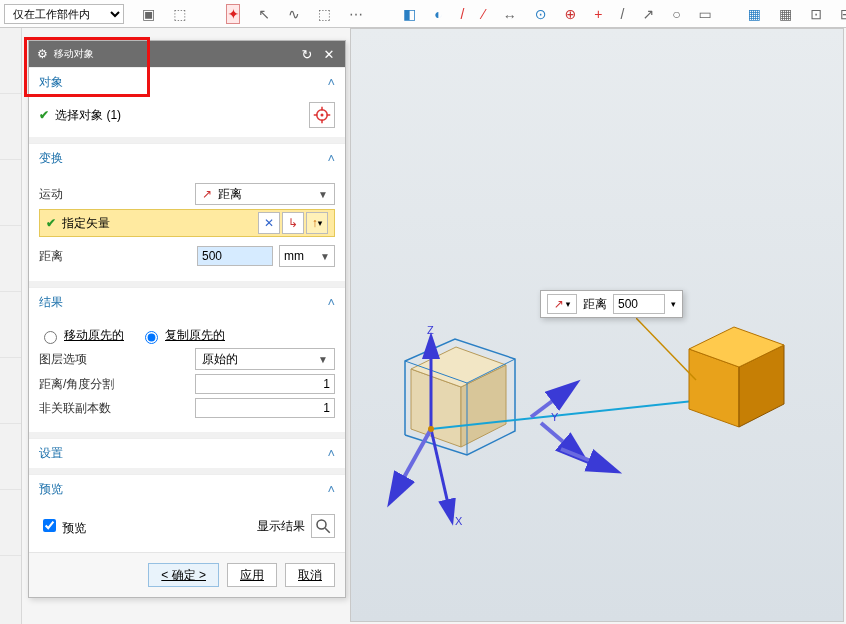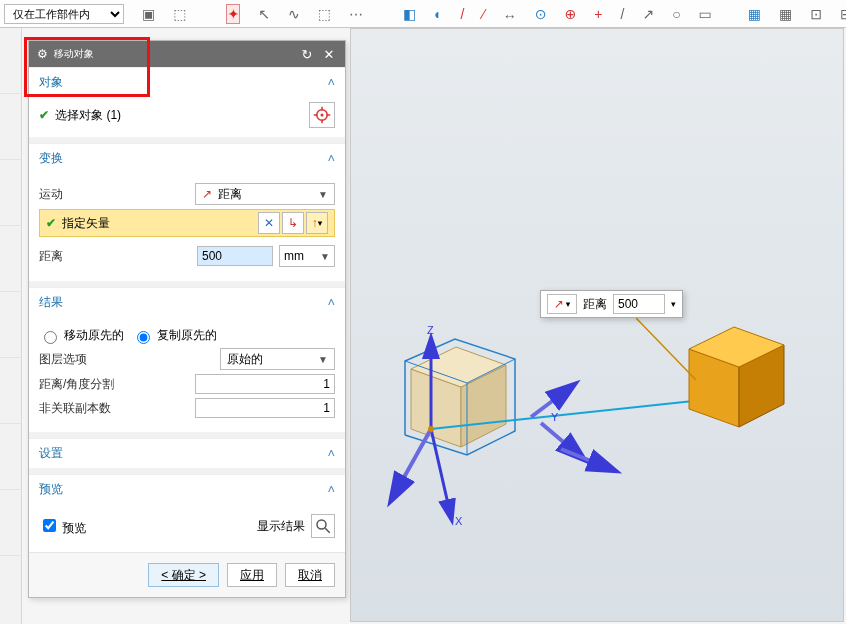--- a/index.html
+++ b/index.html
@@ -124,24 +124,24 @@
     border:1px solid #e5c858;
   }
   .yellow-row .green-check { color:#2a9a2a; margin-right:6px; font-weight:bold;}
   .vec-btns { display:flex; gap:2px; margin-left:auto;}
   .vec-btn {
     width:22px; height:22px; border:1px solid #bbb; background:#fff;
     display:flex; align-items:center; justify-content:center;
     font-size:12px;
   }
   .vec-btn.yellowish { background:#fff1b8;}
-  .radio-row { display:flex; gap:8px; margin:4px 0;}
+  .radio-row { display:flex; gap:16px; margin:4px 0;text-decoration:underline;}
   .radio-row label, .check-row label { display:flex; align-items:center; gap:4px;}
   .full-dd {
-    width:115px; height:22px; border:1px solid #bbb; background:#fff;
+    width:140px; height:22px; border:1px solid #bbb; background:#fff;
     display:flex; align-items:center; padding:0 6px;
   }
   .num-input {
     width:140px; text-align:right;
   }
   .preview-row {
     display:flex; align-items:center; justify-content:space-between;
     padding: 4px 0;
   }
   .magnifier {

